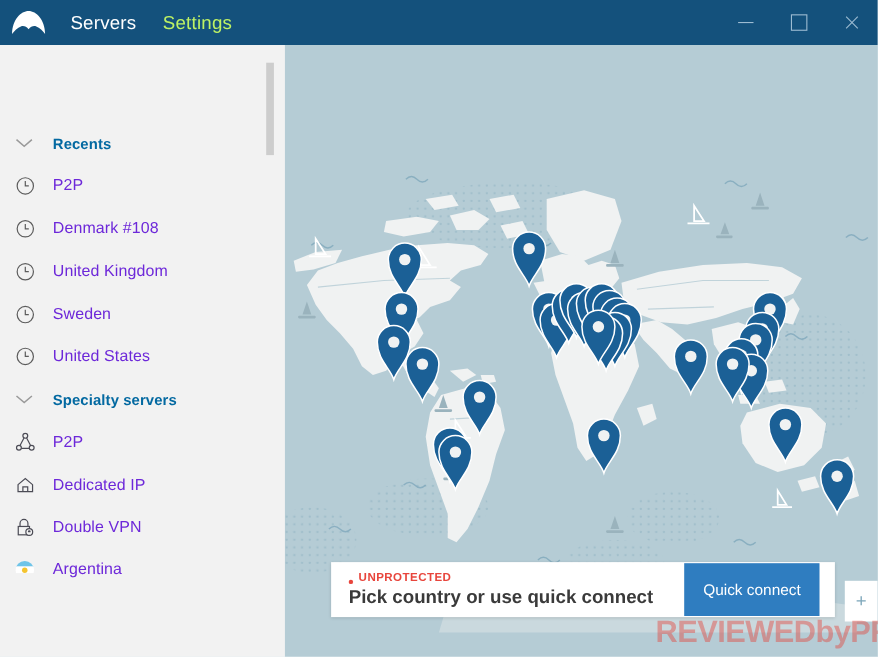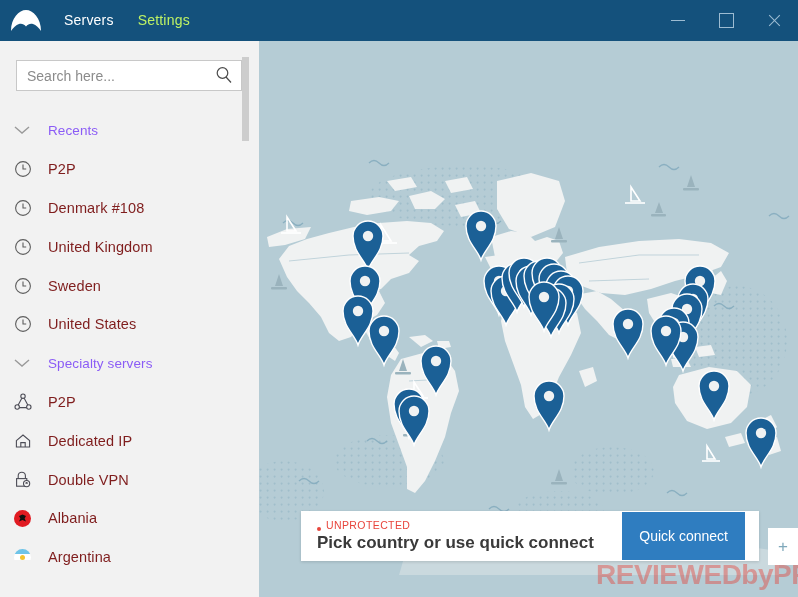--- a/index.html
+++ b/index.html
@@ -11,21 +11,21 @@
   }
   .app{position:relative;width:798px;height:597px;overflow:hidden;}
 
   
   .titlebar{
     position:absolute;left:0;top:0;width:798px;height:41px;
     background:#14517c;display:flex;align-items:center;
   }
   .logo{width:52px;height:41px;display:flex;align-items:center;justify-content:center;}
   .navtab{
-    font-size:14px;padding:0 12px;height:41px;line-height:41px;
+    font-size:17px;padding:0 12px;height:41px;line-height:41px;
     color:#ffffff;cursor:default;letter-spacing:.2px;
   }
   .navtab.inactive{color:#bef264;}
   .wincontrols{position:absolute;right:0;top:0;height:41px;display:flex;}
   .wc{width:48px;height:41px;display:flex;align-items:center;justify-content:center;}
   .wc-min{width:14px;height:1px;background:#9dbcd2;}
   .wc-max{width:13px;height:13px;border:1px solid #9dbcd2;}
   .wc-close{position:relative;width:14px;height:14px;}
   .wc-close:before,.wc-close:after{
     content:"";position:absolute;left:0;top:6px;width:15px;height:1px;background:#9dbcd2;
@@ -49,22 +49,22 @@
   .search-icon{
     position:absolute;right:9px;top:6px;width:18px;height:18px;pointer-events:none;
   }
 
   .list{position:absolute;left:0;top:70px;width:259px;height:486px;}
   .row{
     position:relative;display:flex;align-items:center;height:38.8px;padding-left:14px;
     box-sizing:border-box;
   }
   .row .ico{width:34px;display:flex;align-items:center;justify-content:flex-start;flex:0 0 34px;}
-  .row .lbl{font-size:14.5px;color:#7f1d1d;letter-spacing:.1px;}
-  .row.group .lbl{color:#8b5cf6;font-size:13.5px;}
+  .row .lbl{font-size:14.5px;color:#6d28d9;letter-spacing:.1px;}
+  .row.group .lbl{color:#0369a1;font-size:13.5px;font-weight:bold;}
   .chev{width:16px;height:10px;}
   .flag{width:17px;height:17px;border-radius:50%;overflow:hidden;position:relative;display:block;}
 
   .scrolltrack{position:absolute;right:10px;top:12px;width:7px;height:474px;background:#f2f2f2;}
   .scrollthumb{position:absolute;right:10px;top:16px;width:7px;height:84px;background:#cdcdcd;}
 
   
   .map{
     position:absolute;left:259px;top:41px;width:539px;height:556px;
     background:#b5ccd5;overflow:hidden;
@@ -78,21 +78,21 @@
   }
 
   
   .statusbar{
     position:absolute;left:42px;top:470px;width:458px;height:50px;
     background:#ffffff;box-shadow:0 1px 3px rgba(0,0,0,.14);
     display:flex;align-items:center;
   }
   .status-text{margin-left:16px;flex:1;}
   .status-label{
-    font-size:10.5px;font-weight:normal;color:#e8453c;letter-spacing:.4px;
+    font-size:10.5px;font-weight:bold;color:#e8453c;letter-spacing:.4px;
     display:flex;align-items:flex-end;margin-bottom:2px;
   }
   .status-dot{width:4px;height:4px;border-radius:50%;background:#e8453c;margin-right:5px;}
   .status-main{font-size:17px;font-weight:bold;color:#3a3a3a;}
   .qc-btn{
     margin-right:14px;background:#2f7dc0;color:#ffffff;border:none;
     font-family:"Liberation Sans", sans-serif;font-size:14px;
     height:48px;padding:0 17px;cursor:pointer;
   }
 
@@ -125,29 +125,20 @@
           <span class="wc-max"></span>
         </div>
       <div class="wc">
           <span class="wc-close"></span>
         </div>
     </div>
   </div>
 
   <div class="sidebar">
 
-    <div class="searchwrap">
-      <input class="searchbox" type="text" placeholder="Search here..." style="">
-      <span class="search-icon">
-        <svg width="18" height="18" viewBox="0 0 18 18">
-          <circle cx="7.5" cy="7" r="5.3" fill="none" stroke="#4a4a4a" stroke-width="1.2"></circle>
-          <line x1="11" y1="11" x2="16" y2="16.5" stroke="#4a4a4a" stroke-width="1.2"></line>
-        </svg>
-      </span>
-    </div>
 
     <div class="list" id="sidebar-list">
         <div class="row group">
           <span class="ico">
             <svg class="chev" viewBox="0 0 16 10">
               <path d="M1 2 L8 8 L15 2" fill="none" stroke="#9a9a9a" stroke-width="1.4"></path>
             </svg>
           </span>
           <span class="lbl">Recents</span>
         </div>
@@ -227,28 +218,20 @@
         <div class="row">
           <span class="ico">
             <svg width="18" height="18" viewBox="0 0 18 18">
               <path d="M4.2 7.6 L4.2 4.8 A3.6 3.6 0 0 1 11.4 4.8 L11.4 7.6" fill="none" stroke="#4c4c56" stroke-width="1.1"></path>
               <rect x="2.6" y="7.6" width="10.2" height="7.6" fill="none" stroke="#4c4c56" stroke-width="1.1"></rect>
               <circle cx="12.6" cy="12.6" r="3.1" fill="#f2f2f2" stroke="#4c4c56" stroke-width="1.1"></circle>
               <path d="M11.4 12.2 a1.2 1.2 0 0 1 2.4 0 v.6 h-2.4 z" fill="#4c4c56"></path>
             </svg>
           </span>
           <span class="lbl">Double VPN</span>
-        </div>
-        <div class="row">
-          <span class="ico">
-            <span class="flag" style="background:#e11b22"><svg width="17" height="17" viewBox="0 0 17 17">
-                <path d="M5 6 L8.5 4.6 L12 6 L10.6 8.5 L12 11.4 L8.5 10 L5 11.4 L6.4 8.5 Z" fill="#111"></path>
-              </svg></span>
-          </span>
-          <span class="lbl">Albania</span>
         </div>
         <div class="row">
           <span class="ico">
             <span class="flag">
               <span style="position:absolute;left:0;top:0;width:17px;height:5.6px;background:#6fc4e8"></span>
               <span style="position:absolute;left:0;top:5.6px;width:17px;height:5.8px;background:#ffffff"></span>
               <span style="position:absolute;left:6px;top:6px;width:5px;height:5px;border-radius:50%;background:#f4c430"></span>
             </span>
           </span>
           <span class="lbl">Argentina</span>

